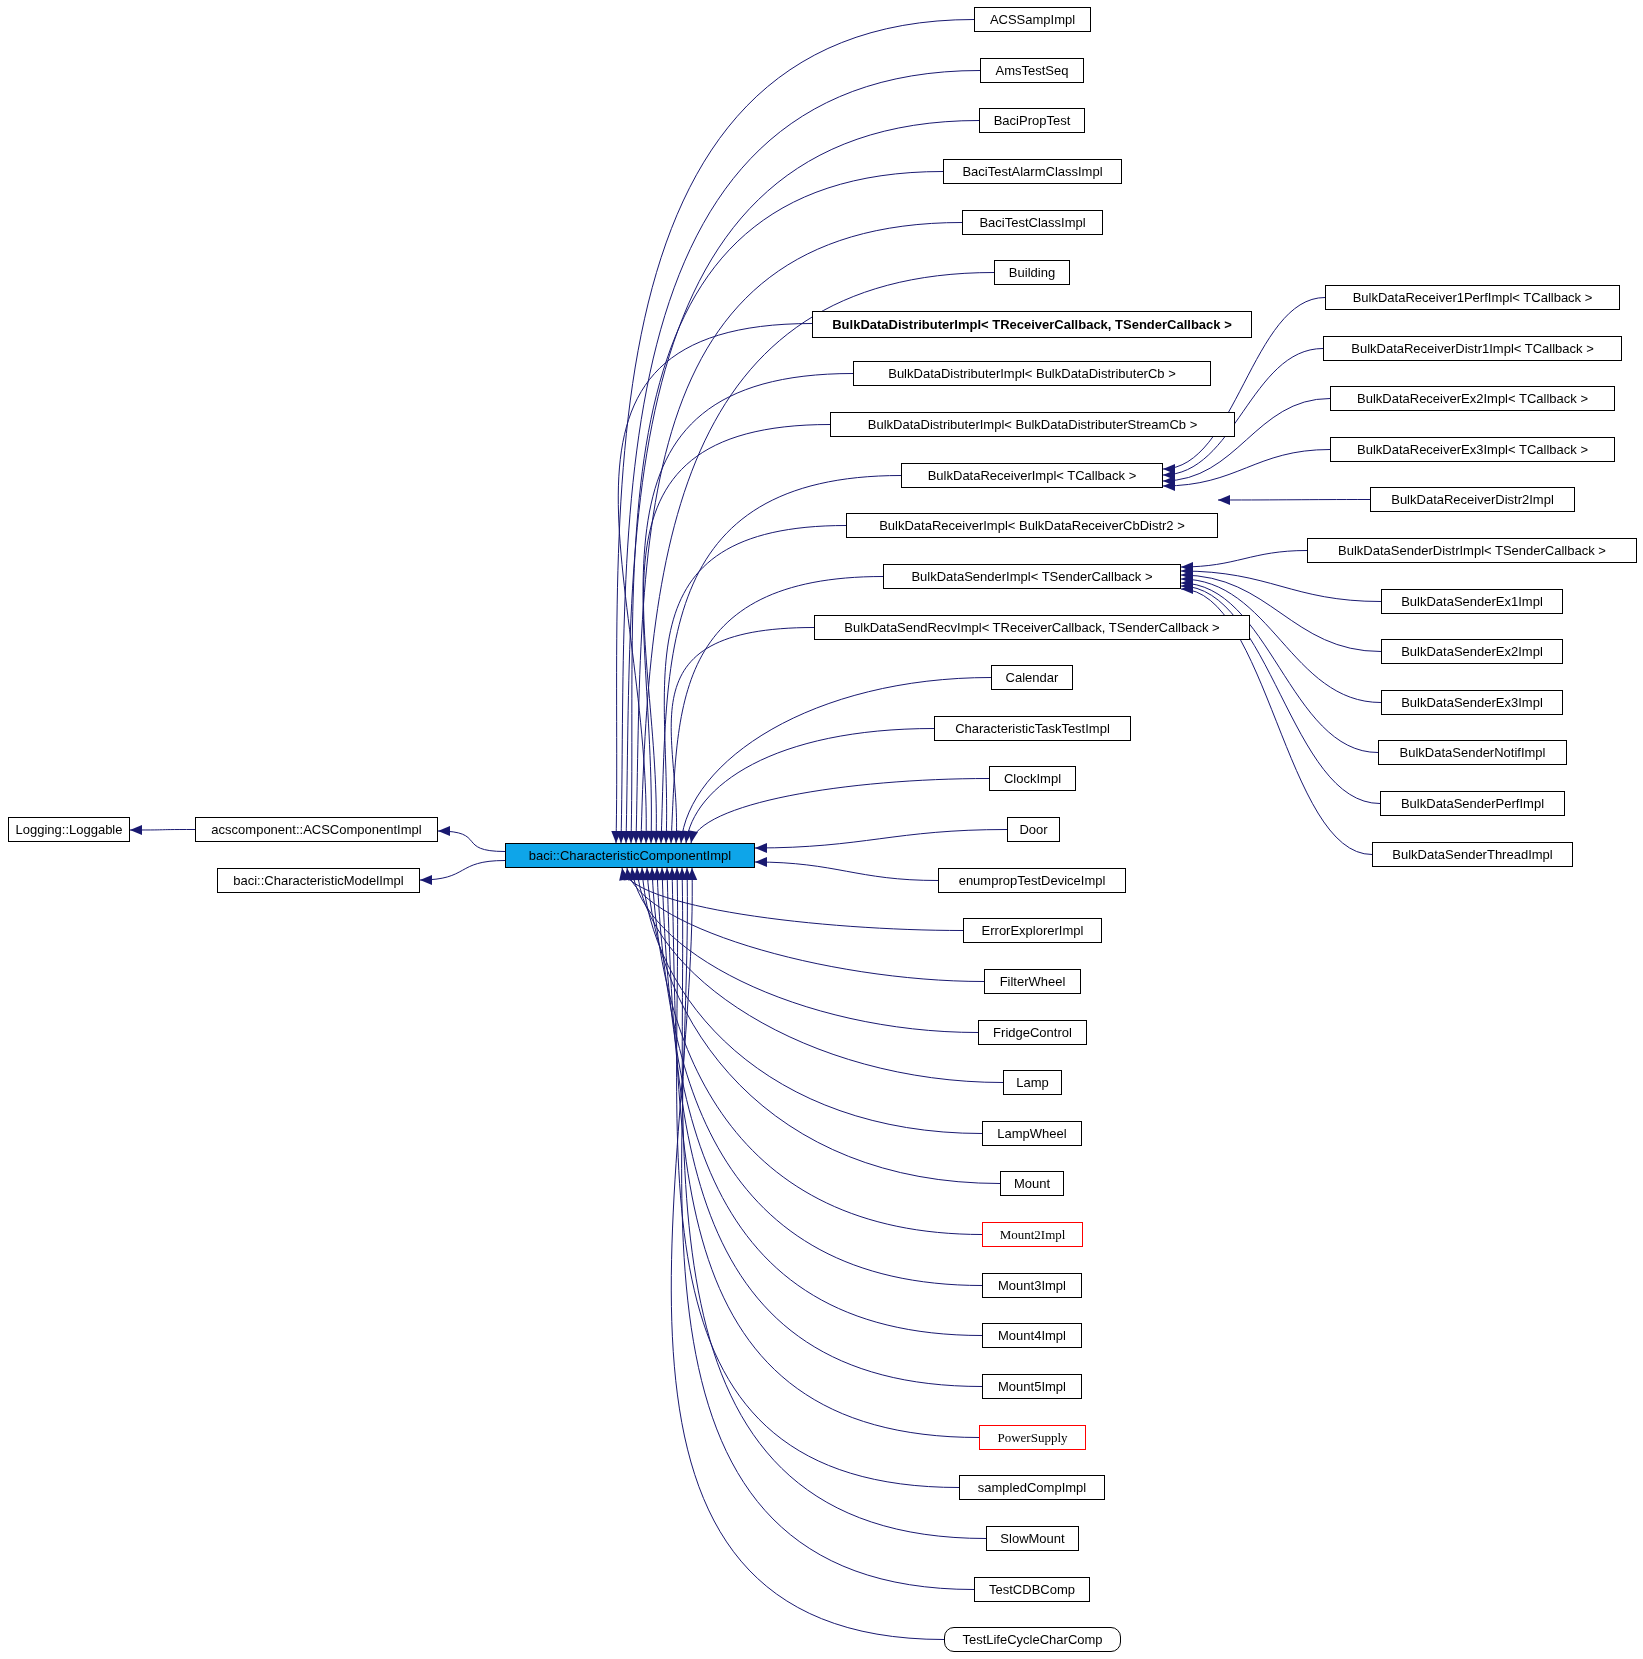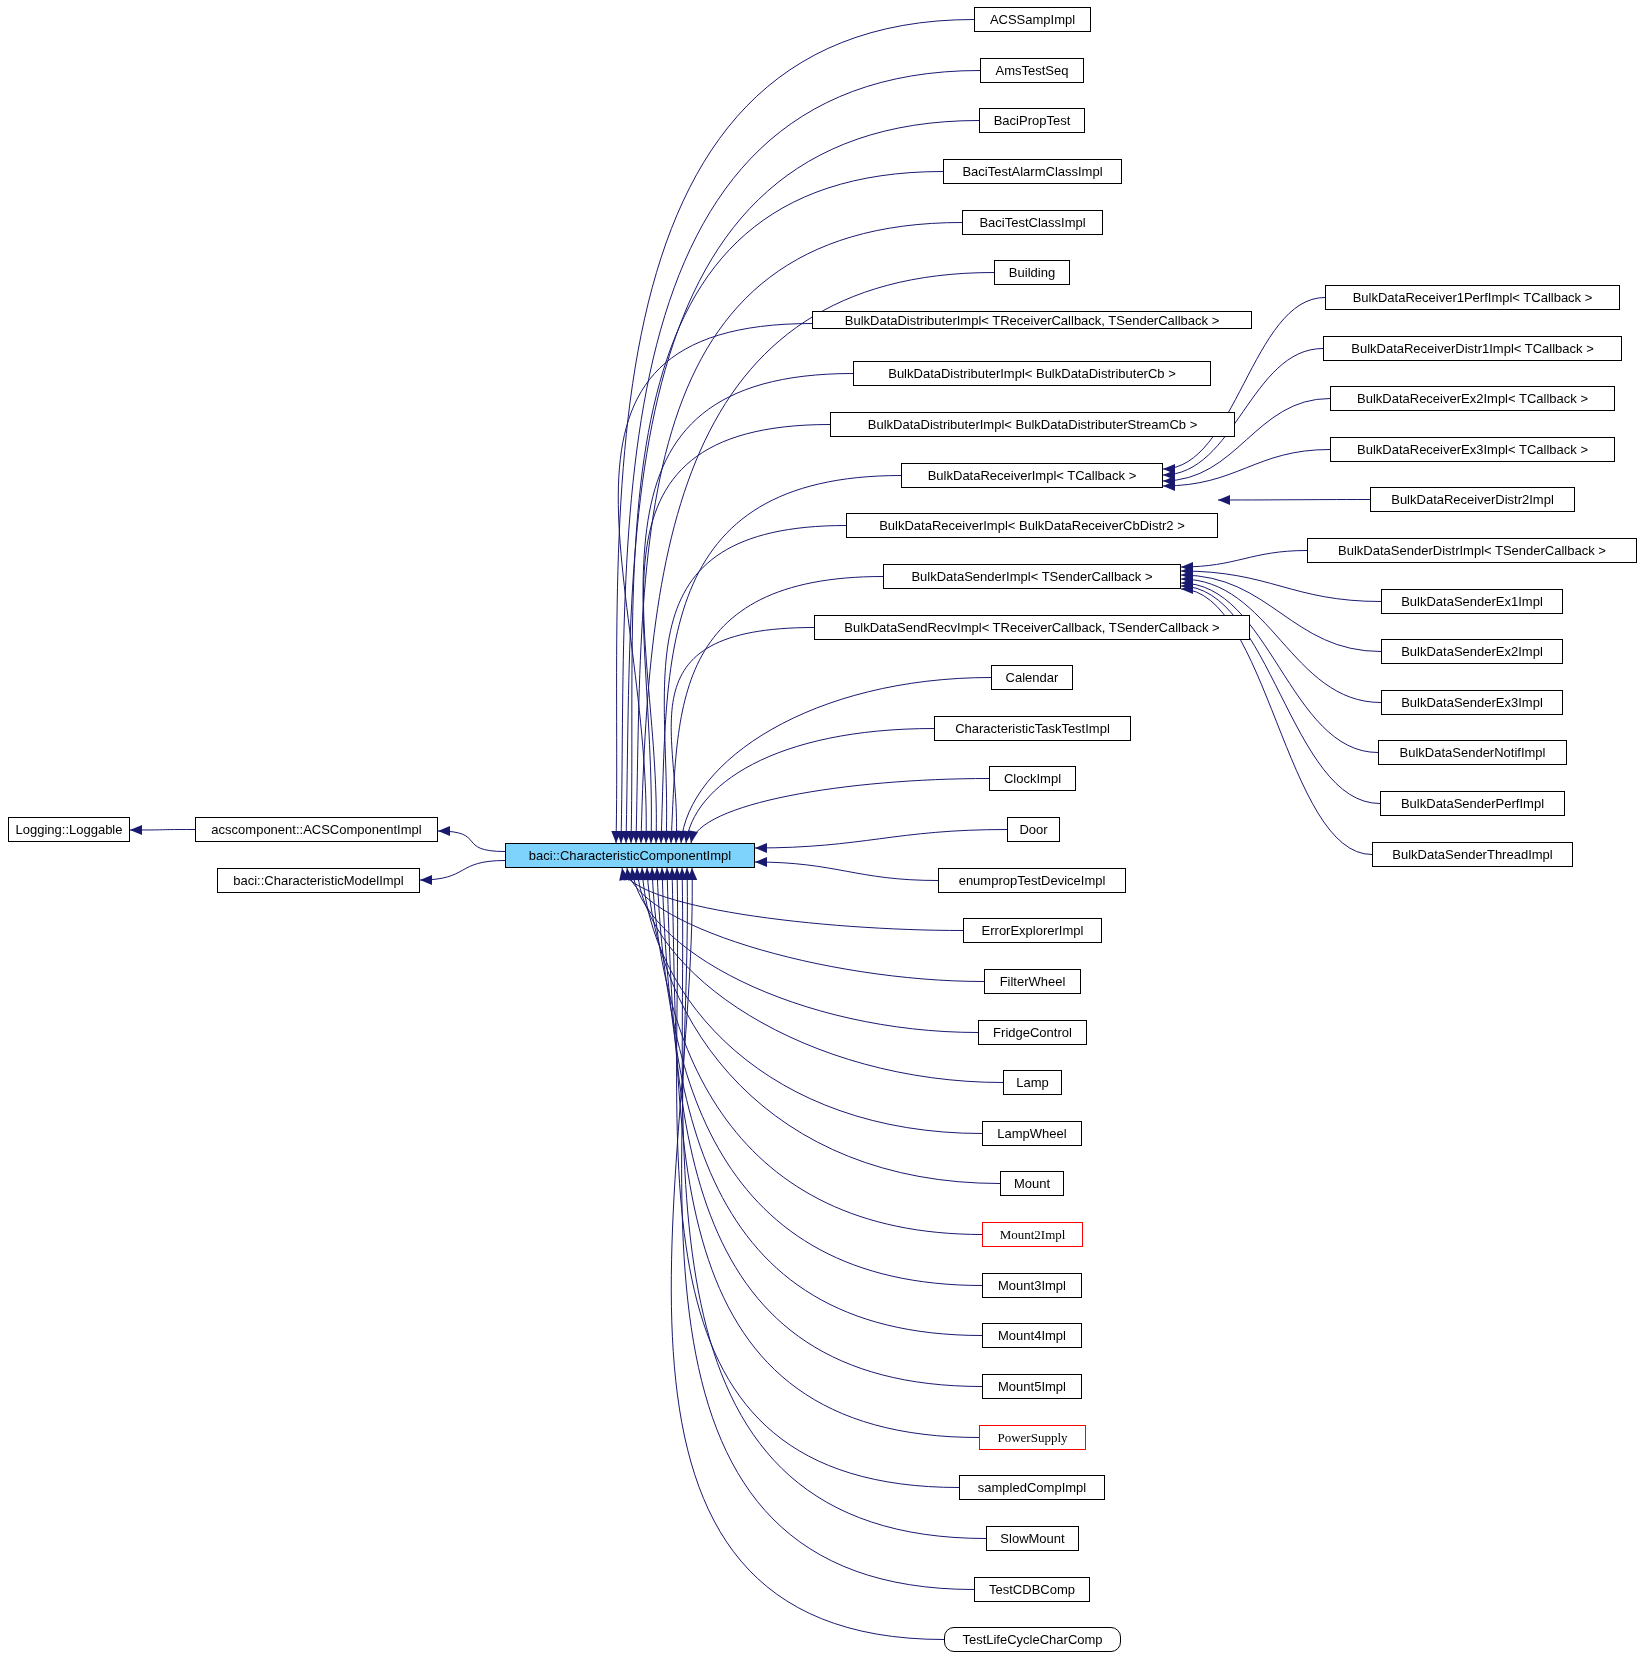--- a/index.html
+++ b/index.html
@@ -17,21 +17,21 @@
     border:1px solid #000000;
     background:#ffffff;
     color:#000000;
     font-size:13px;
     display:flex;align-items:center;justify-content:center;
     white-space:nowrap;
     cursor:pointer;
     text-align:right;
   }
   .node.red{border-color:#ff0000;font-family:Liberation Serif, serif;}
-  .node.selected{background:#7dd3fc;cursor:default;}
+  .node.selected{background:#0ea5e9;cursor:default;}
 </style>
 </head>
 <body>
 
 <div id="diagram">
   <svg id="edge-layer" width="1643" height="1659" viewBox="0 0 1643 1659" xmlns="http://www.w3.org/2000/svg">
       <path d="M 195 829.5 C 145 829.5, 180 830, 130 830" fill="none" stroke="#191970" stroke-width="1"></path>
       <polygon points="130,830 142,825 142,835" fill="#191970"></polygon>
       <path d="M 505 851.5 C 455 851.5, 488 831, 438 831" fill="none" stroke="#191970" stroke-width="1"></path>
       <polygon points="438,831 450,826 450,836" fill="#191970"></polygon>
@@ -131,21 +131,21 @@
 <div class="node" style="left: 8px; top: 817px; width: 122px; height: 25px;">Logging::Loggable</div>
     <div class="node" style="left: 195px; top: 817px; width: 243px; height: 25px;">acscomponent::ACSComponentImpl</div>
     <div class="node" style="left: 217px; top: 868px; width: 203px; height: 25px;">baci::CharacteristicModelImpl</div>
     <div class="node selected" style="left: 505px; top: 843px; width: 250px; height: 25px;">baci::CharacteristicComponentImpl</div>
     <div class="node" style="left: 974px; top: 7px; width: 117px; height: 25px;">ACSSampImpl</div>
     <div class="node" style="left: 980px; top: 58px; width: 104px; height: 25px;">AmsTestSeq</div>
     <div class="node" style="left: 979px; top: 108px; width: 106px; height: 25px;">BaciPropTest</div>
     <div class="node" style="left: 943px; top: 159px; width: 179px; height: 25px;">BaciTestAlarmClassImpl</div>
     <div class="node" style="left: 962px; top: 210px; width: 141px; height: 25px;">BaciTestClassImpl</div>
     <div class="node" style="left: 994px; top: 260px; width: 76px; height: 25px;">Building</div>
-    <div class="node" style="left: 812px; top: 311px; width: 440px; height: 18px;">BulkDataDistributerImpl&lt; TReceiverCallback, TSenderCallback &gt;</div>
+    <div class="node" style="left: 812px; top: 311px; width: 440px; height: 27px; font-weight: bold;">BulkDataDistributerImpl&lt; TReceiverCallback, TSenderCallback &gt;</div>
     <div class="node" style="left: 853px; top: 361px; width: 358px; height: 25px;">BulkDataDistributerImpl&lt; BulkDataDistributerCb &gt;</div>
     <div class="node" style="left: 830px; top: 412px; width: 405px; height: 25px;">BulkDataDistributerImpl&lt; BulkDataDistributerStreamCb &gt;</div>
     <div class="node" style="left: 901px; top: 463px; width: 262px; height: 25px;">BulkDataReceiverImpl&lt; TCallback &gt;</div>
     <div class="node" style="left: 846px; top: 513px; width: 372px; height: 25px;">BulkDataReceiverImpl&lt; BulkDataReceiverCbDistr2 &gt;</div>
     <div class="node" style="left: 883px; top: 564px; width: 298px; height: 25px;">BulkDataSenderImpl&lt; TSenderCallback &gt;</div>
     <div class="node" style="left: 814px; top: 615px; width: 436px; height: 25px;">BulkDataSendRecvImpl&lt; TReceiverCallback, TSenderCallback &gt;</div>
     <div class="node" style="left: 991px; top: 665px; width: 82px; height: 25px;">Calendar</div>
     <div class="node" style="left: 934px; top: 716px; width: 197px; height: 25px;">CharacteristicTaskTestImpl</div>
     <div class="node" style="left: 989px; top: 766px; width: 87px; height: 25px;">ClockImpl</div>
     <div class="node" style="left: 1007px; top: 817px; width: 53px; height: 25px;">Door</div>

